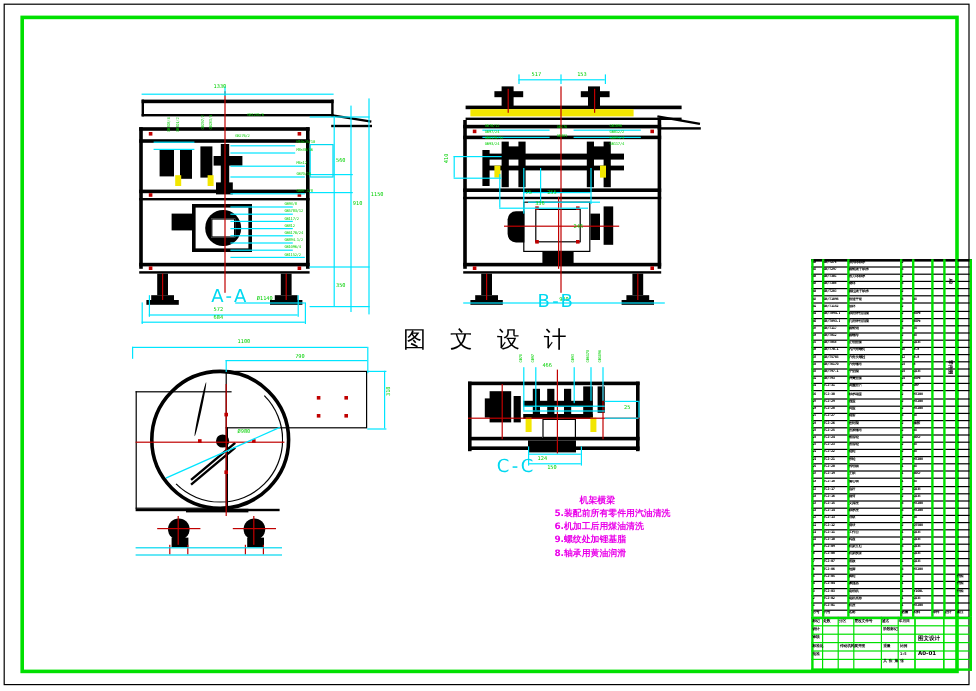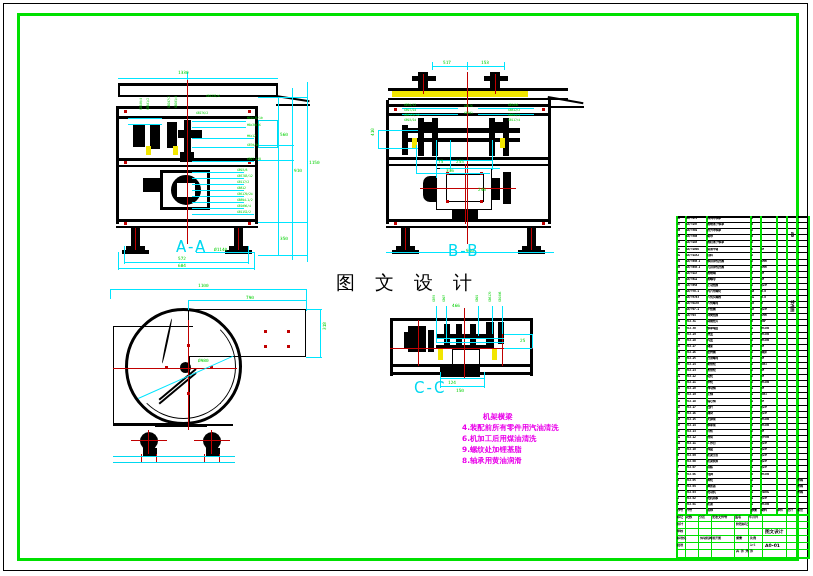--- a/index.html
+++ b/index.html
@@ -396,21 +396,21 @@
     <div class="cyl" style="left:113px;top:456px;width:122px;height:1px;"></div>
     <div class="cyl" style="left:113px;top:462px;width:122px;height:1px;"></div>
     <div class="dimtxt" style="left:198px;top:283px;">1100</div>
     <div class="dimtxt" style="left:246px;top:295px;">790</div>
     <div class="dimtxt" style="left:198px;top:358px;">Ø980</div>
     <div class="dimtxt" style="left:322px;top:330px;transform:rotate(-90deg);transform-origin:left top;">318</div>
   </div>
 
   <div id="tech-notes">
     <div class="tech" style="left:483px;top:412px;">机架横梁</div>
-    <div class="tech" style="left:462px;top:423px;">4.装配前所有零件用汽油清洗</div>
+    <div class="tech" style="left:462px;top:423px;">5.装配前所有零件用汽油清洗</div>
     <div class="tech" style="left:462px;top:434px;">6.机加工后用煤油清洗</div>
     <div class="tech" style="left:462px;top:445px;">9.螺纹处加锂基脂</div>
     <div class="tech" style="left:462px;top:456px;">8.轴承用黄油润滑</div>
   </div>
 
   <div id="bom">
     <div class="topline"></div>
   <div class="grow" style="top: 0px;"></div>
       <div class="grow" style="top: 6.08163px;"></div>
       <div class="grow" style="top: 12.1633px;"></div>

